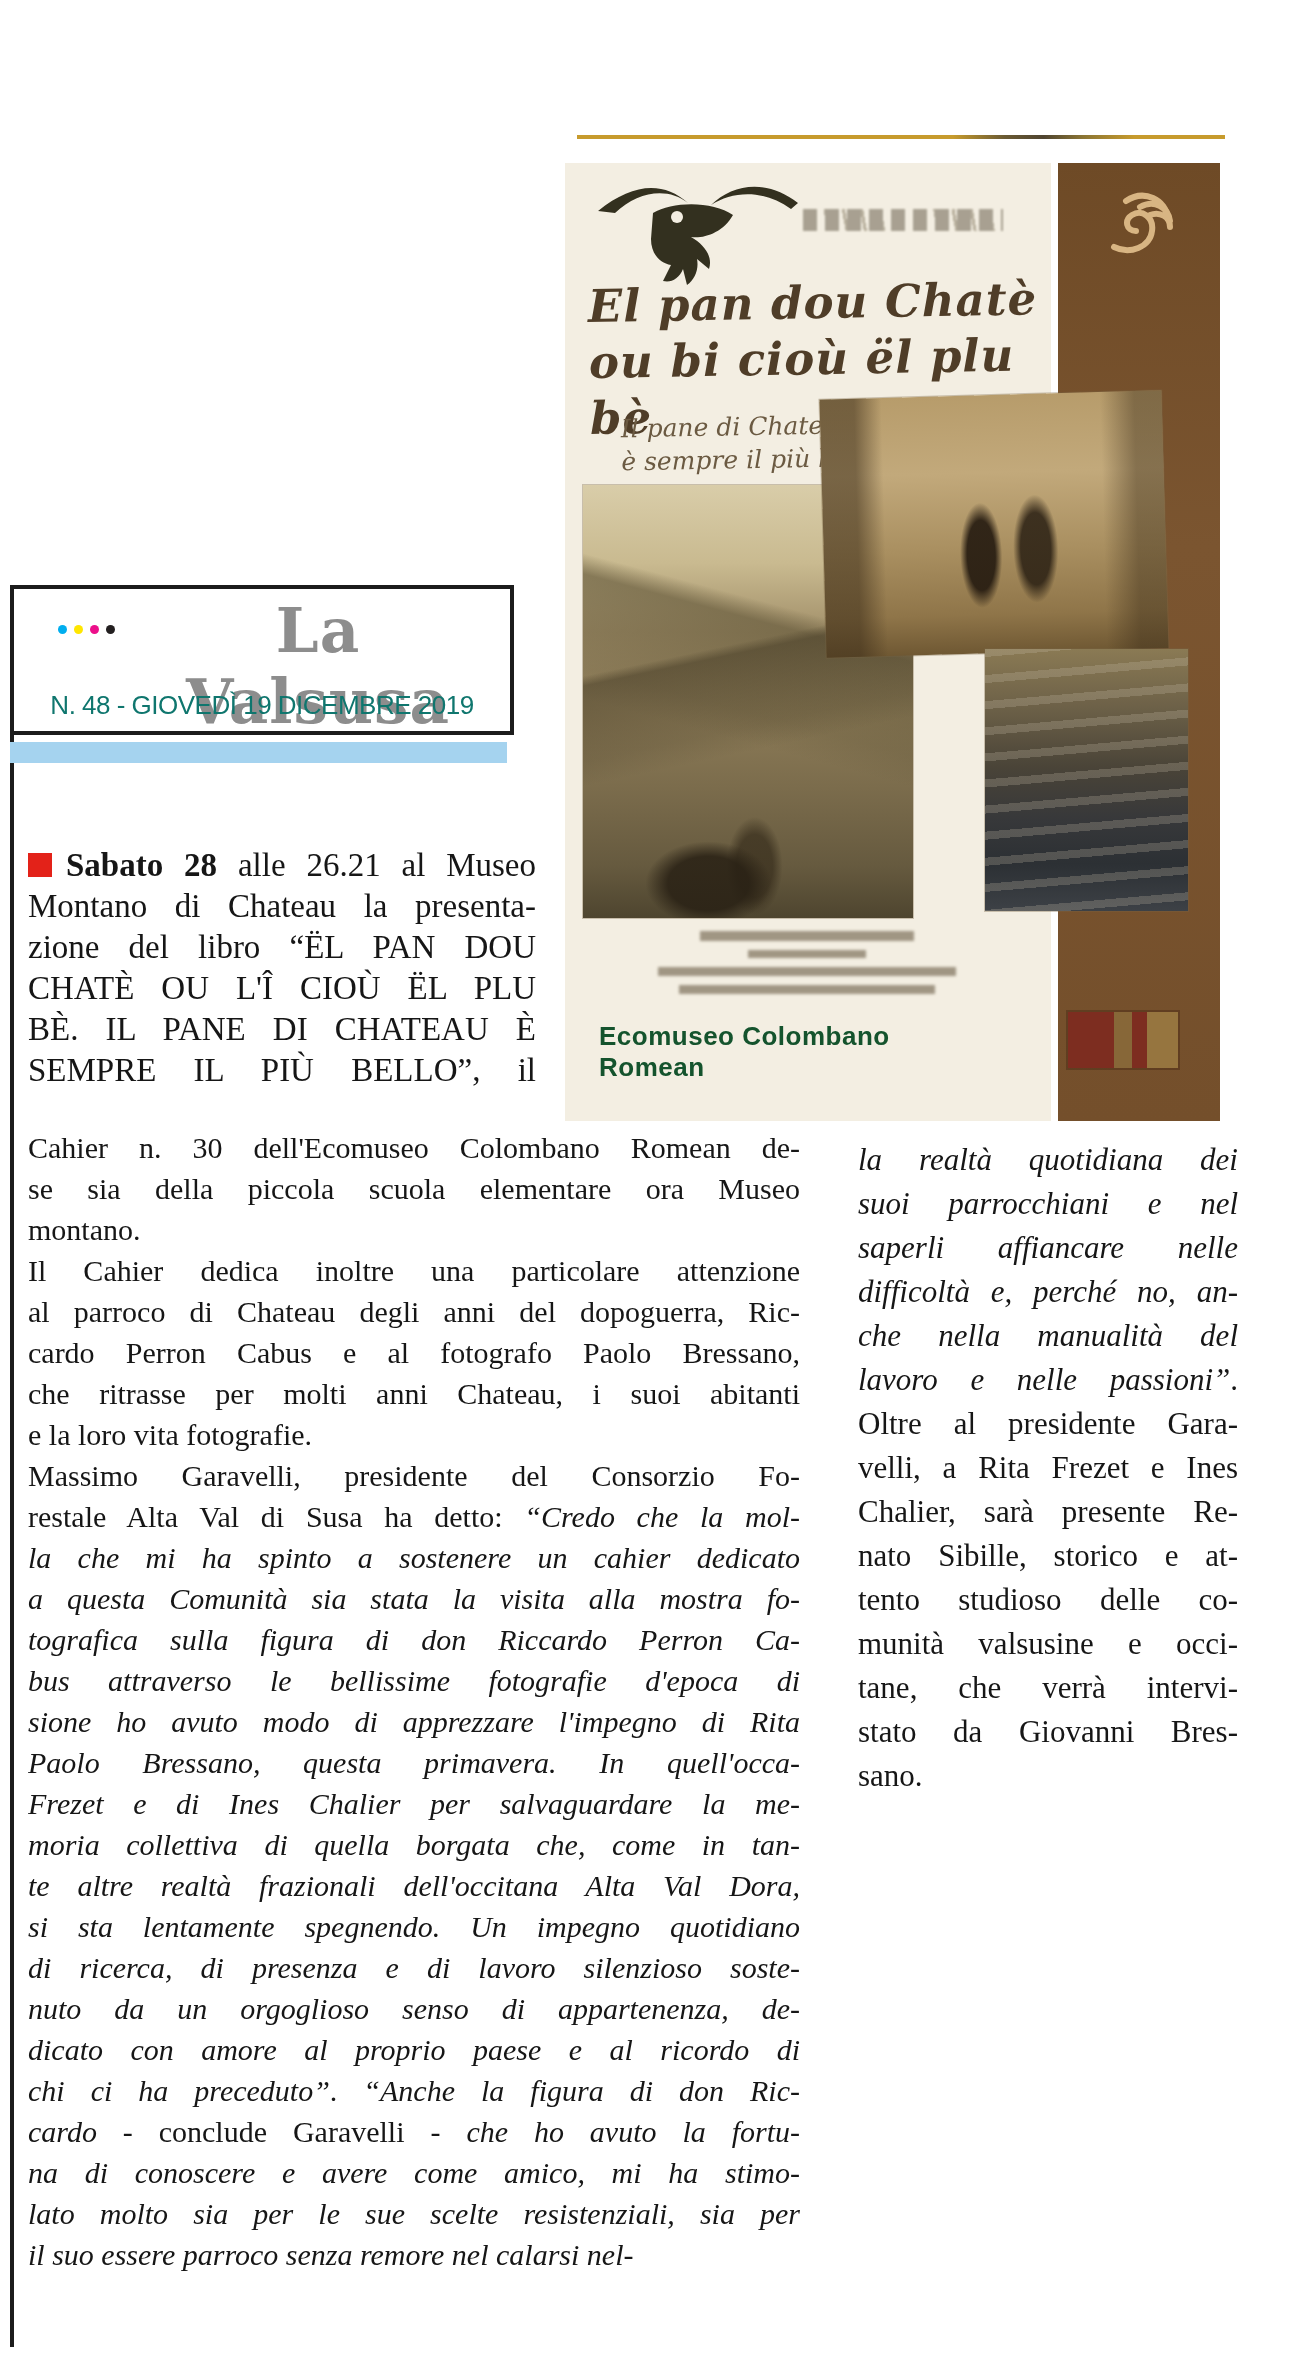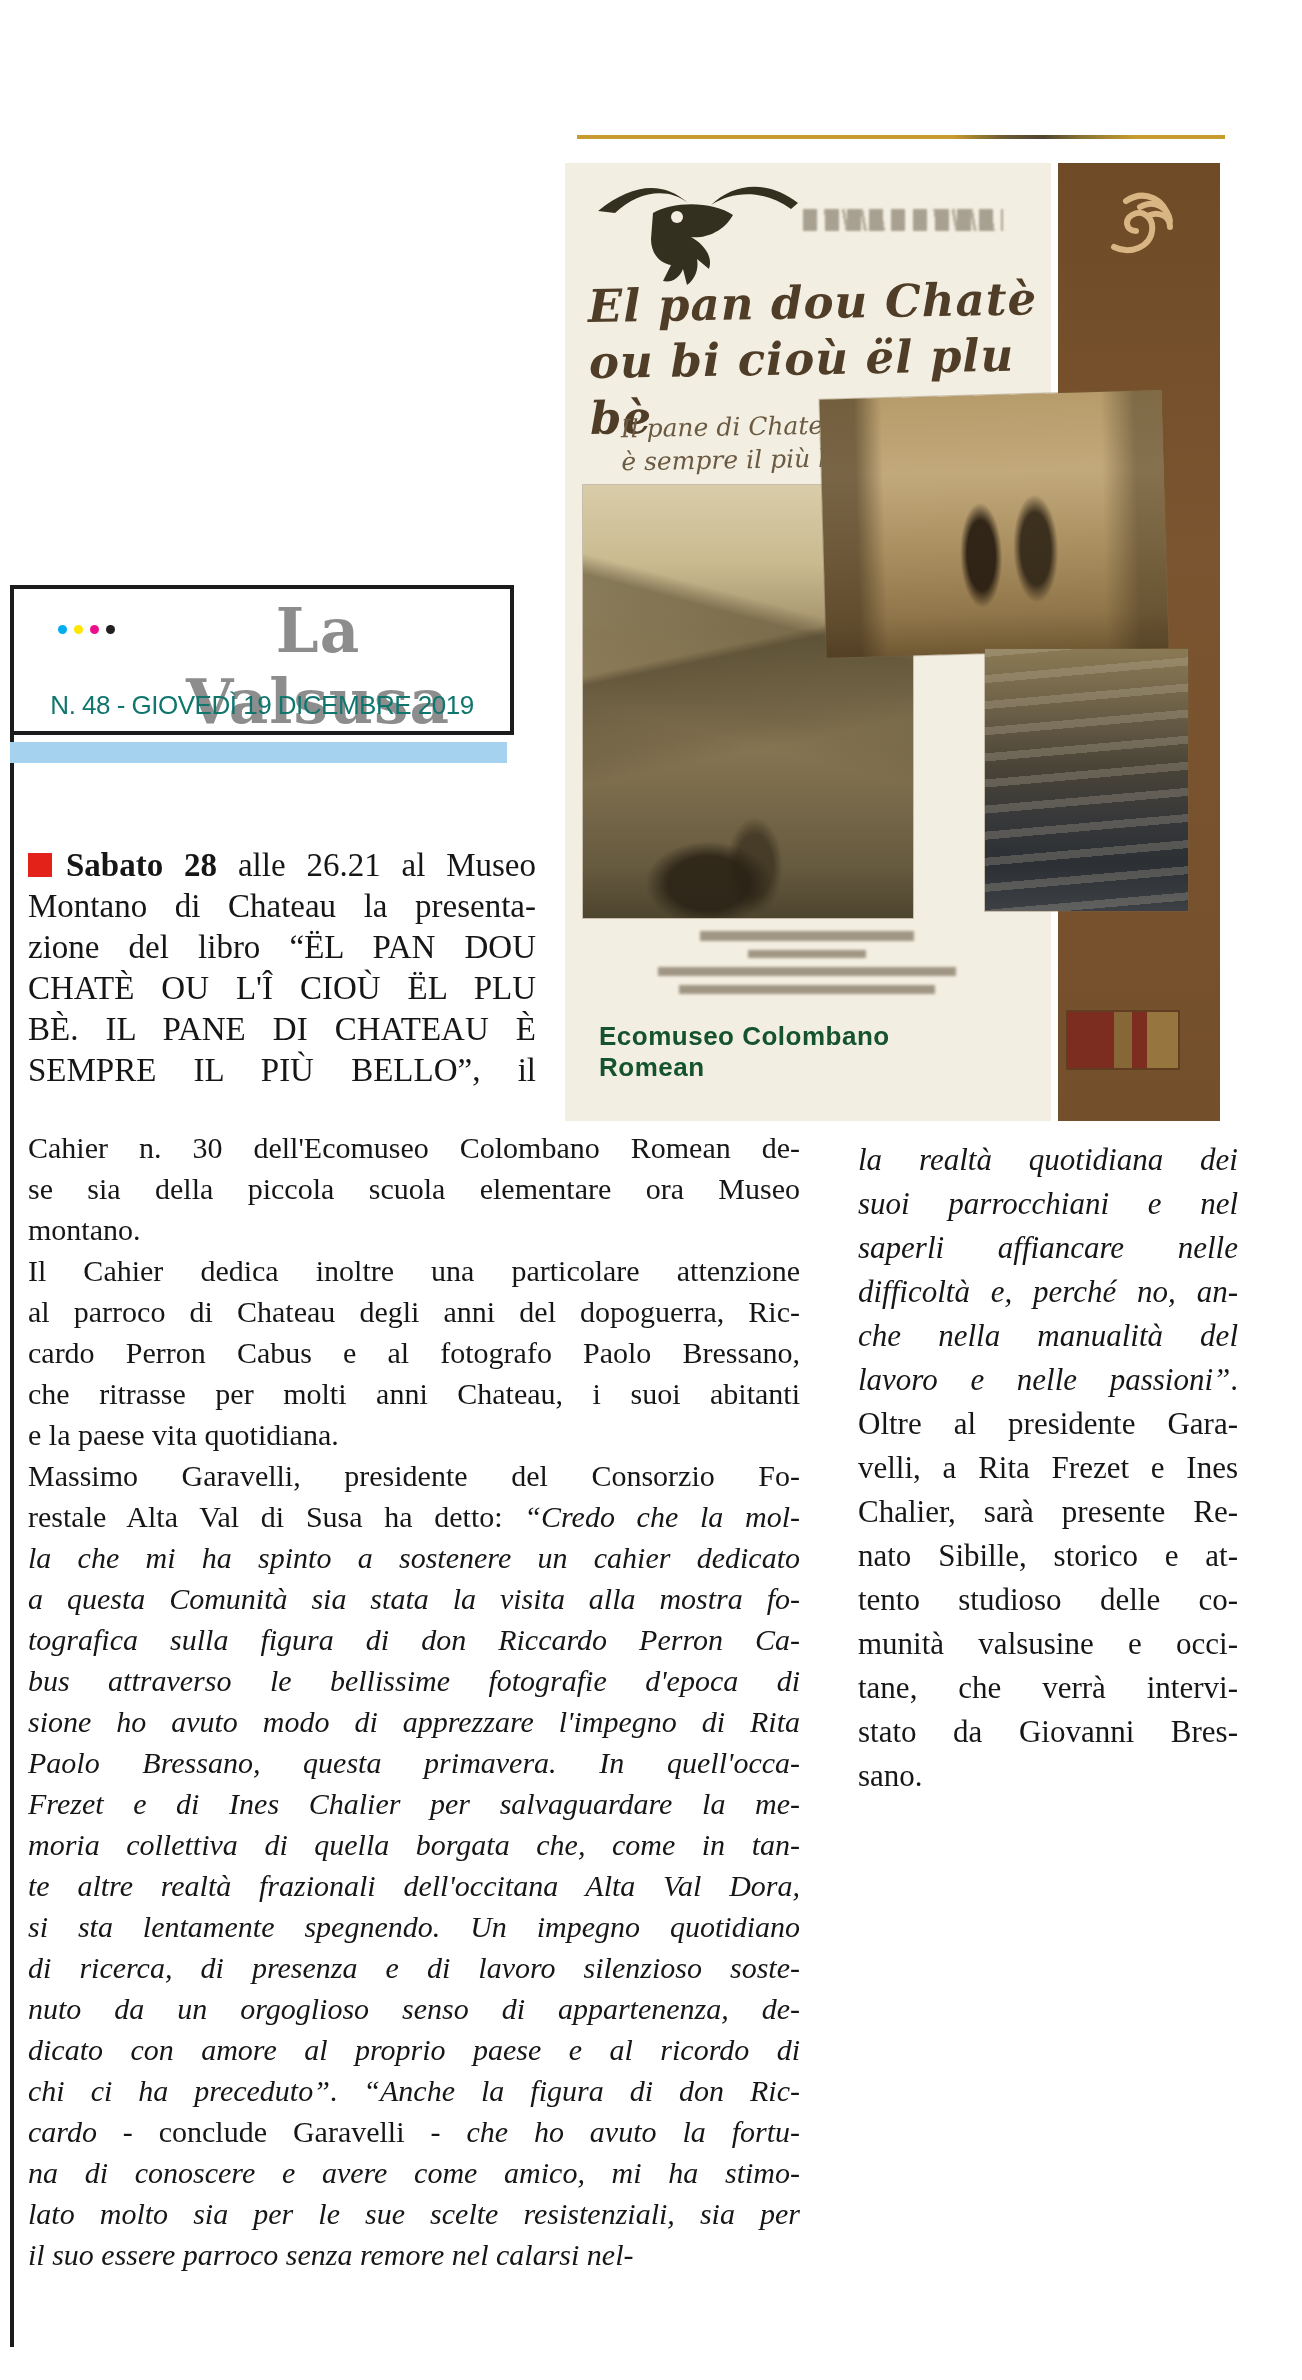--- a/index.html
+++ b/index.html
@@ -156,21 +156,21 @@
       <div class="tl jl"><span>SEMPRE IL PIÙ BELLO”, il</span></div>
     </div>
   <div class="bodycol">
       <div class="tl jl"><span>Cahier n. 30 dell'Ecomuseo Colombano Romean de-</span></div>
       <div class="tl jl"><span>se sia della piccola scuola elementare ora Museo</span></div>
       <div class="tl"><span>montano.</span></div>
       <div class="tl jl"><span>Il Cahier dedica inoltre una particolare attenzione</span></div>
       <div class="tl jl"><span>al parroco di Chateau degli anni del dopoguerra, Ric-</span></div>
       <div class="tl jl"><span>cardo Perron Cabus e al fotografo Paolo Bressano,</span></div>
       <div class="tl jl"><span>che ritrasse per molti anni Chateau, i suoi abitanti</span></div>
-      <div class="tl"><span>e la paese vita quotidiana.</span></div>
+      <div class="tl"><span>e la loro vita fotografie.</span></div>
       <div class="tl jl"><span>Massimo Garavelli, presidente del Consorzio Fo-</span></div>
       <div class="tl jl"><span>restale Alta Val di Susa ha detto: </span><span class="si">“Credo che la mol-</span></div>
       <div class="tl jl"><span class="si">la che mi ha spinto a sostenere un cahier dedicato</span></div>
       <div class="tl jl"><span class="si">a questa Comunità sia stata la visita alla mostra fo-</span></div>
       <div class="tl jl"><span class="si">tografica sulla figura di don Riccardo Perron Ca-</span></div>
       <div class="tl jl"><span class="si">bus attraverso le bellissime fotografie d'epoca di</span></div>
       <div class="tl jl"><span class="si">sione ho avuto modo di apprezzare l'impegno di Rita</span></div>
       <div class="tl jl"><span class="si">Paolo Bressano, questa primavera. In quell'occa-</span></div>
       <div class="tl jl"><span class="si">Frezet e di Ines Chalier per salvaguardare la me-</span></div>
       <div class="tl jl"><span class="si">moria collettiva di quella borgata che, come in tan-</span></div>

